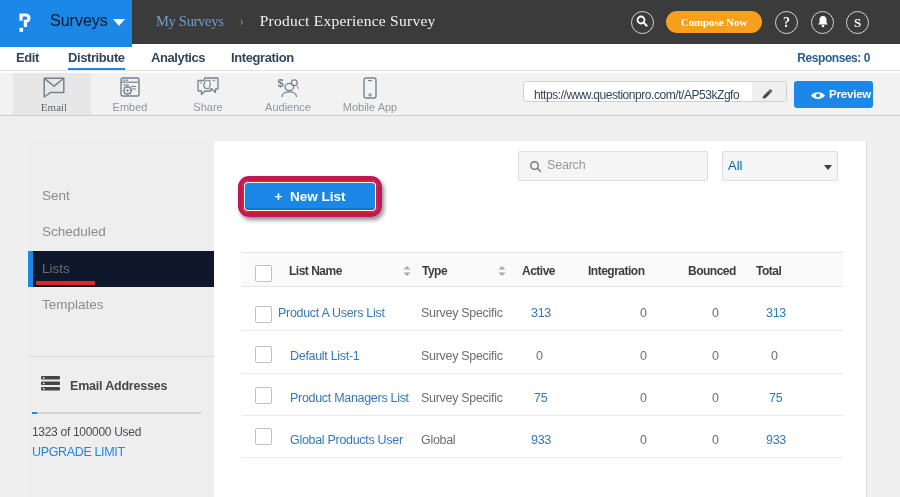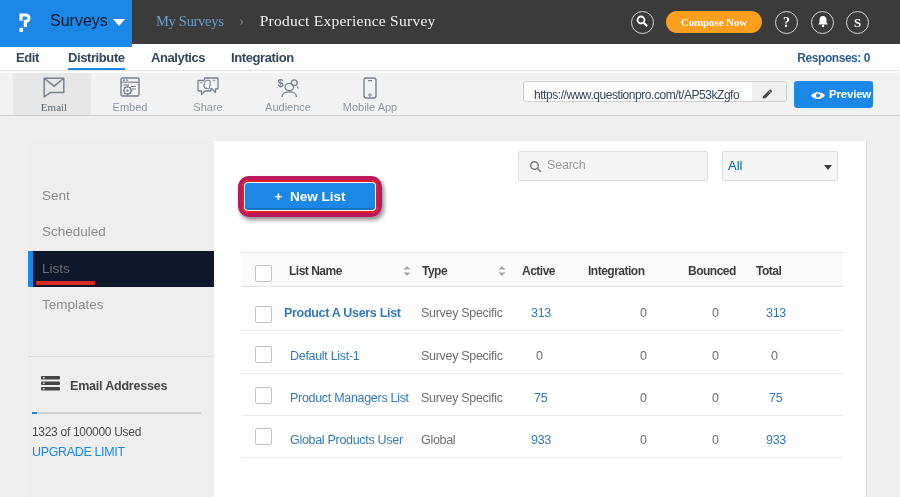--- a/index.html
+++ b/index.html
@@ -257,21 +257,21 @@
           <path d="M4 0 L7.5 3.5 H0.5 Z" fill="#a8a8a8"></path>
           <path d="M4 10 L7.5 6.5 H0.5 Z" fill="#a8a8a8"></path>
         </svg>
       <span class="hcell" style="left:281px;">Active</span>
       <span class="hcell" style="left:347px;">Integration</span>
       <span class="hcell" style="left:447px;">Bounced</span>
       <span class="hcell" style="left:515px;">Total</span>
     </div>
     <div class="trow" id="r1">
       <span class="cb"></span>
-      <span class="lnk" style="left:43px;font-weight:bold;">Product A Users List</span>
+      <span class="lnk" style="left:37px;">Product A Users List</span>
       <span class="gry" style="left:180px;">Survey Specific</span>
       <span class="lnk" style="left:290px;">313</span>
       <span class="gry" style="left:399px;">0</span>
       <span class="gry" style="left:471px;">0</span>
       <span class="lnk" style="left:525px;">313</span>
     </div>
     <div class="trow" id="r2">
       <span class="cb"></span>
       <span class="lnk" style="left:49px;">Default List-1</span>
       <span class="gry" style="left:180px;">Survey Specific</span>

